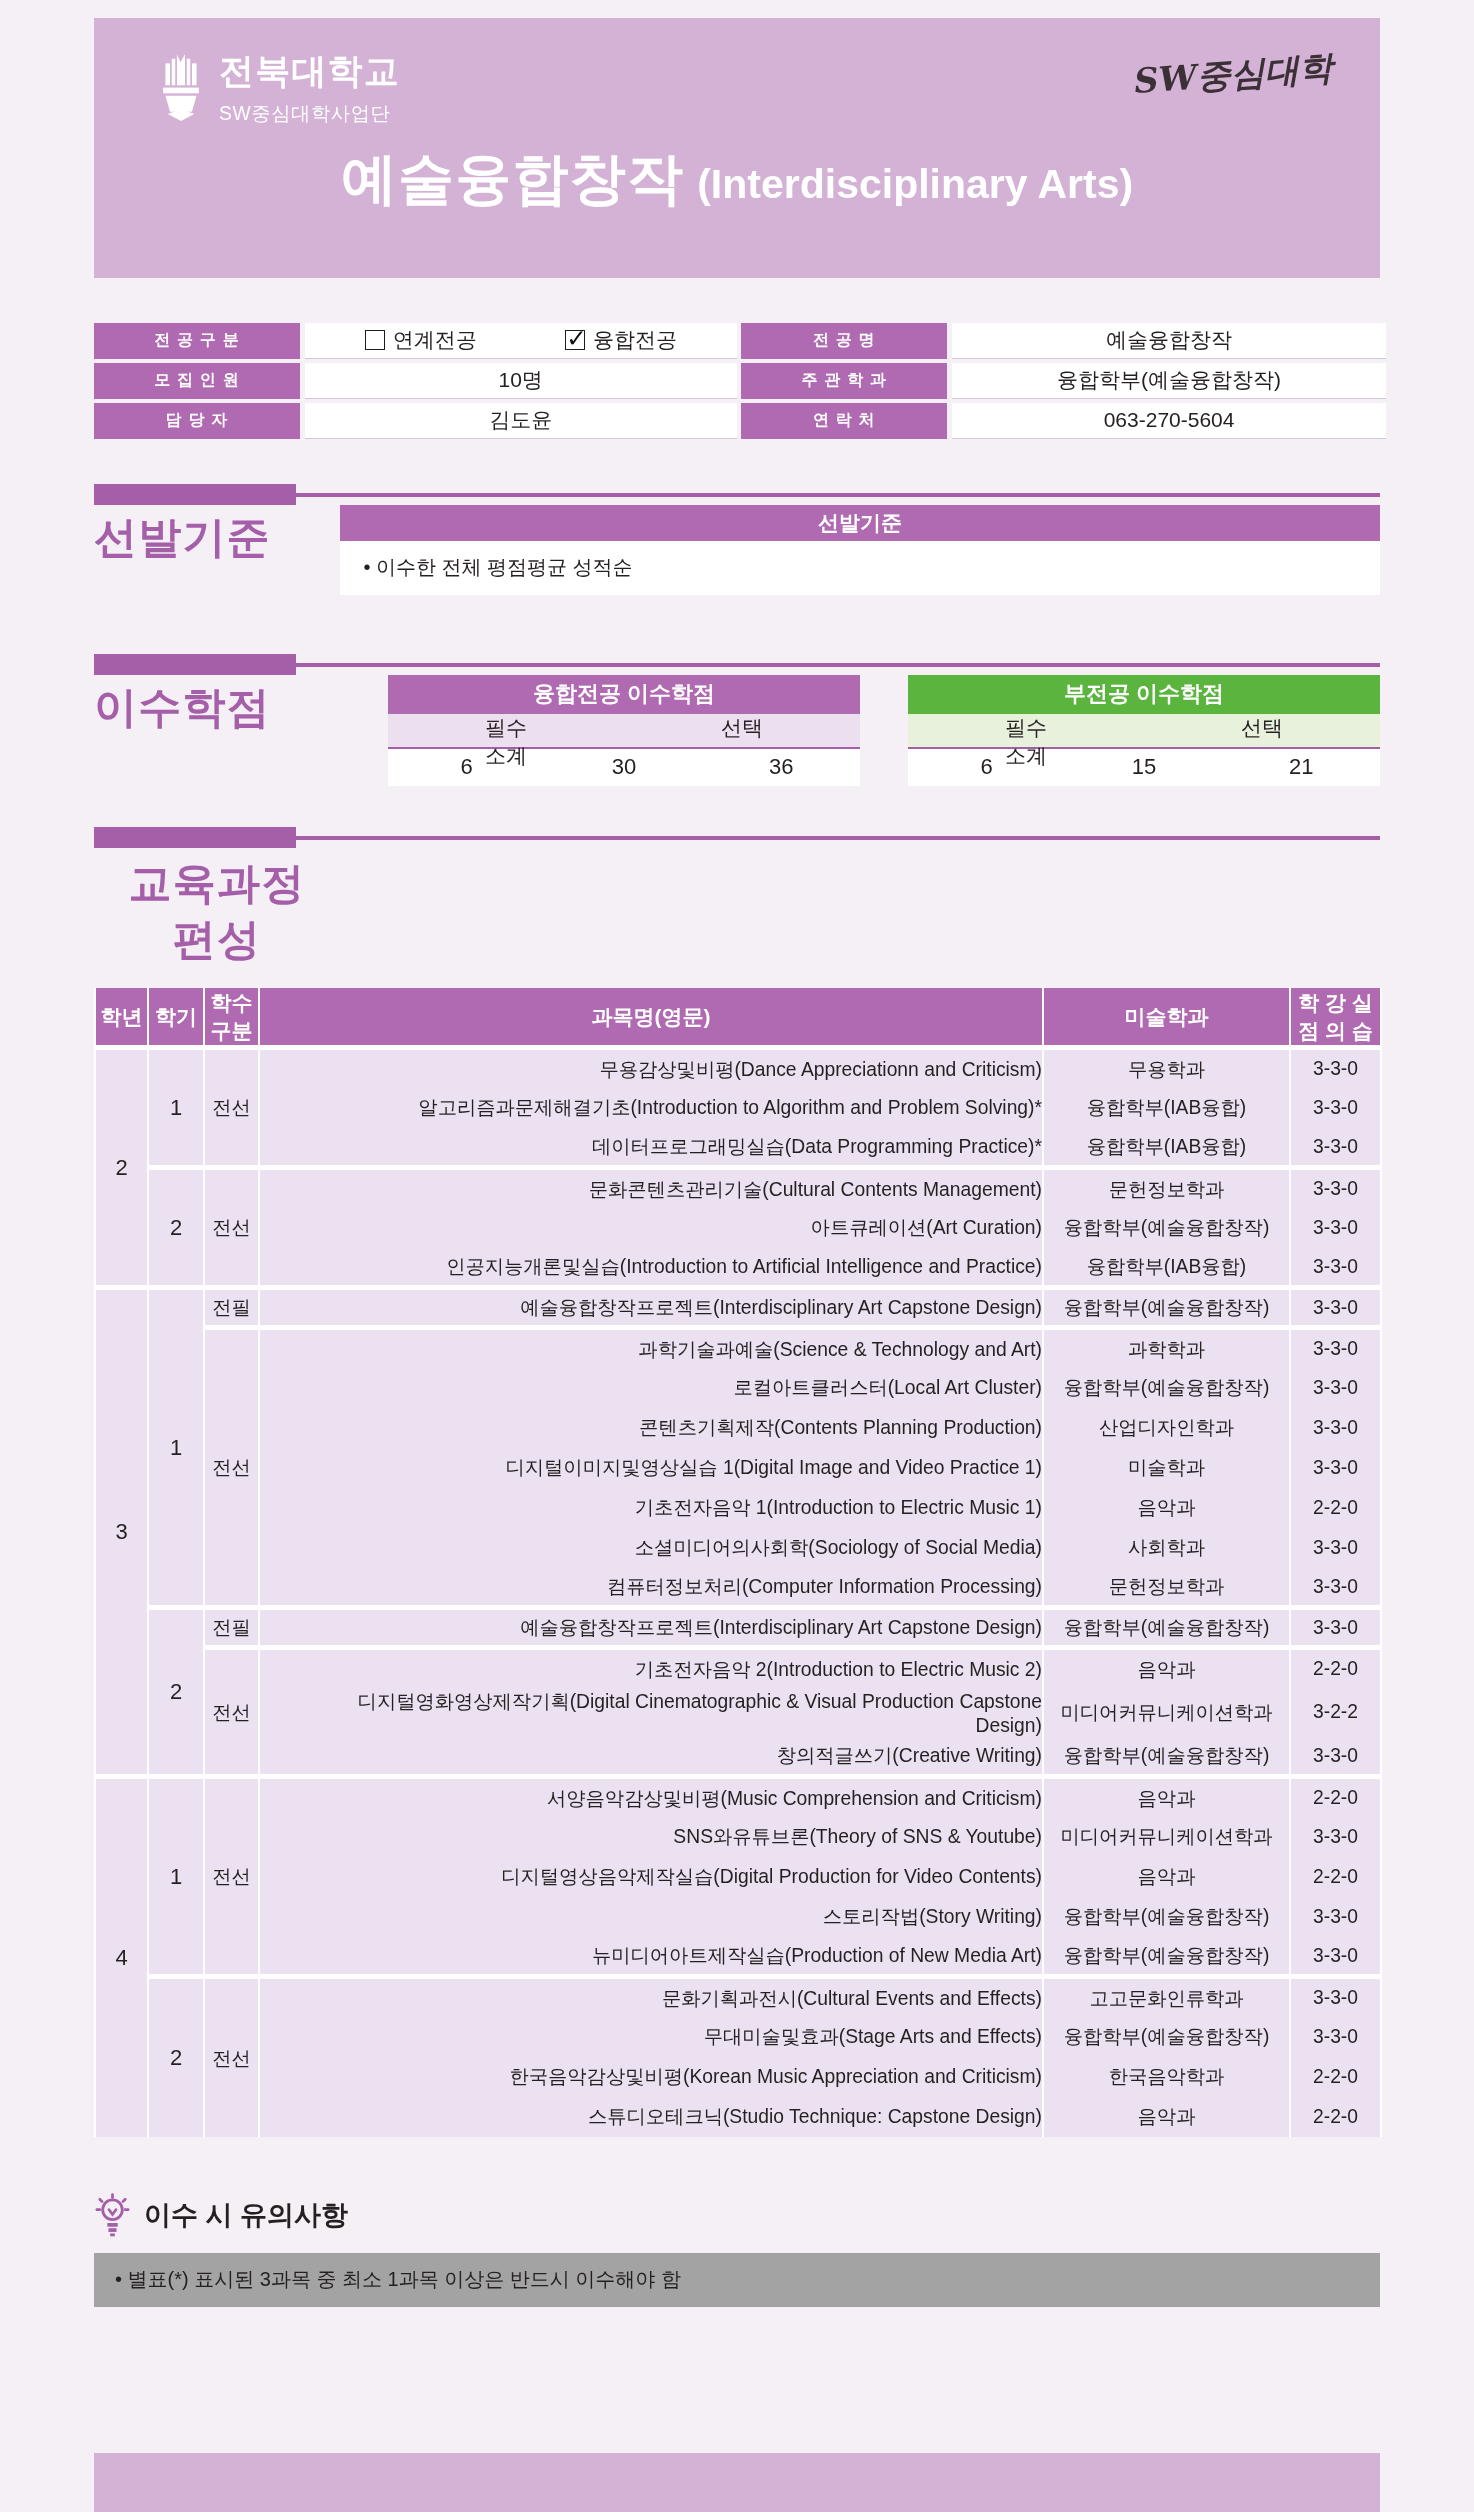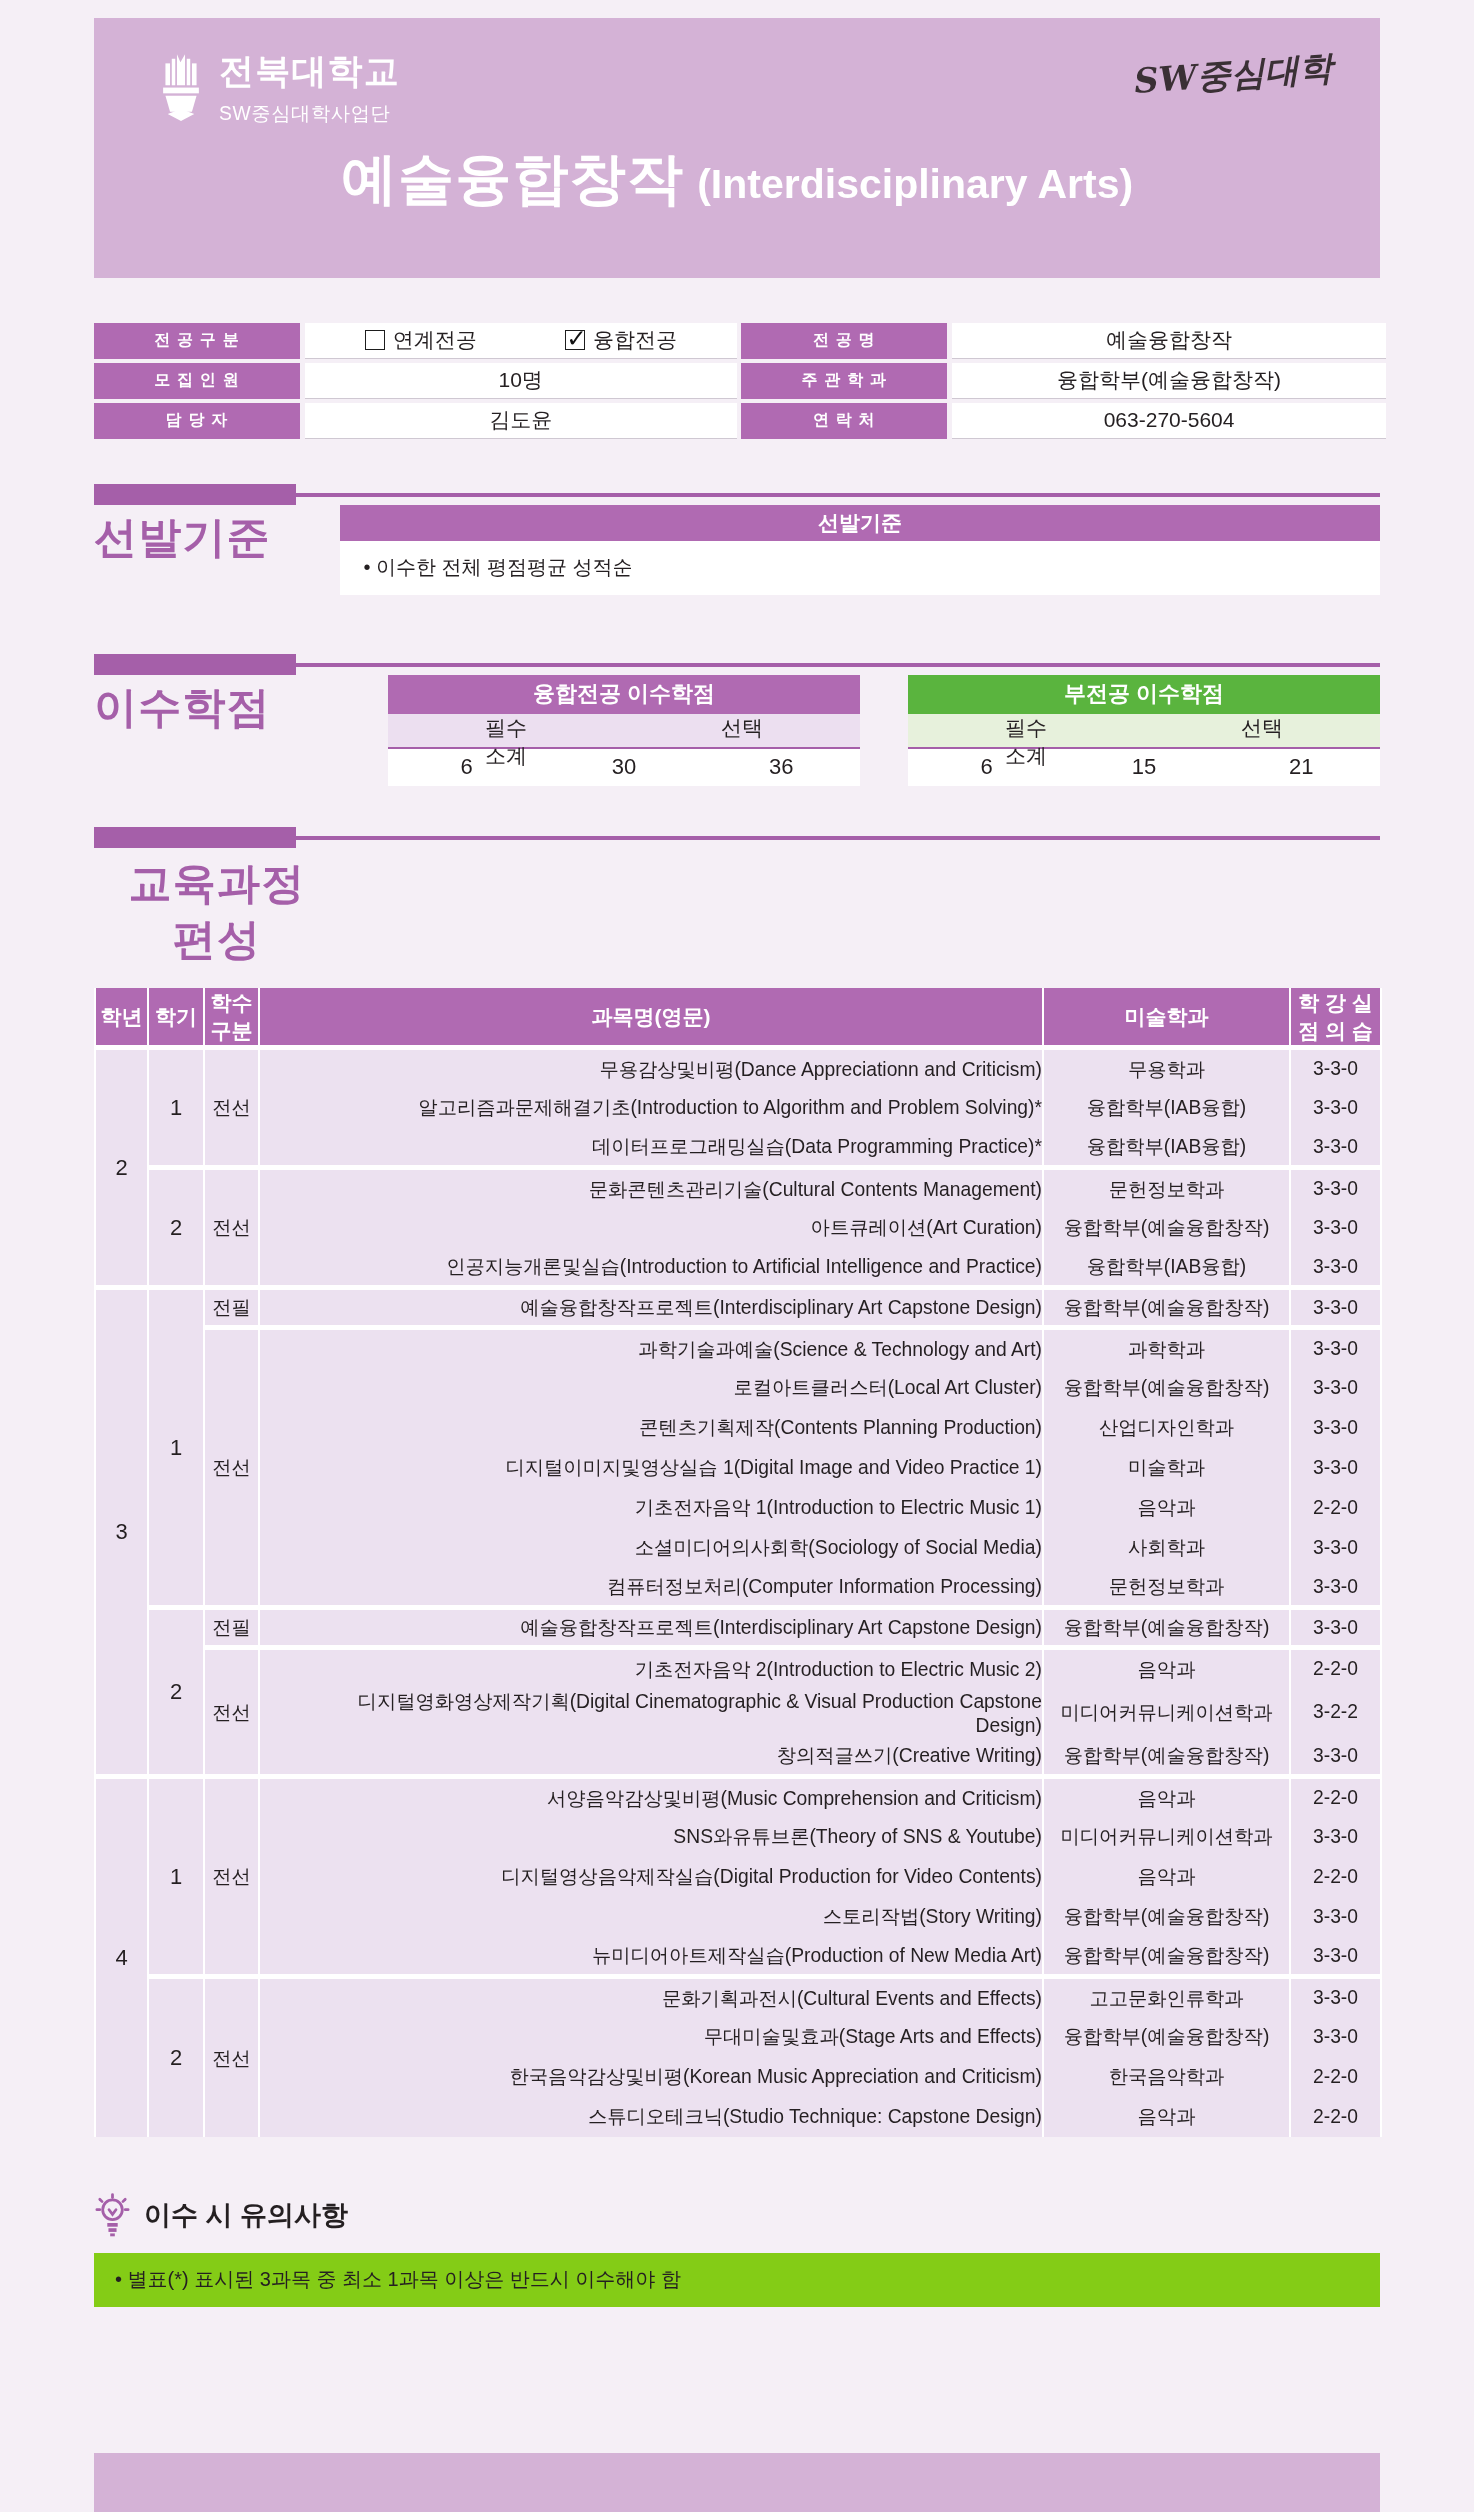--- a/index.html
+++ b/index.html
@@ -65,21 +65,21 @@
                      line-height:1.3;border-left:2.3px solid #fff;border-right:2.3px solid #fff;
                      border-bottom:3.5px solid #fff;}
   table.cur td{height:40px;background:var(--lav);font-size:19.3px;text-align:center;vertical-align:middle;
                border-left:2.3px solid #fff;border-right:2.3px solid #fff;}
   table.cur tr.gs td{border-top:5.9px solid #fff;}
   table.cur .c-name{text-align:right;padding-left:32px;}
   table.cur .c-year,table.cur .c-sem{font-size:22px;}
   
   .notice{margin:56px 94px 0;}
   .notice-head{display:flex;align-items:center;gap:13px;font-size:27px;font-weight:bold;color:var(--dark);}
-  .notice-box{margin-top:15.2px;background:#84cc16;height:54px;display:flex;align-items:center;
+  .notice-box{margin-top:15.2px;background:#a3a3a3;height:54px;display:flex;align-items:center;
               padding-left:21px;font-size:20px;}
   
   .footer{margin:146px 94px 0;height:59px;background:var(--banner);}
 </style>
 </head>
 <body>
 
 <div class="banner">
   <div class="logo">
     <svg width="50" height="68" viewBox="0 0 43 59">

